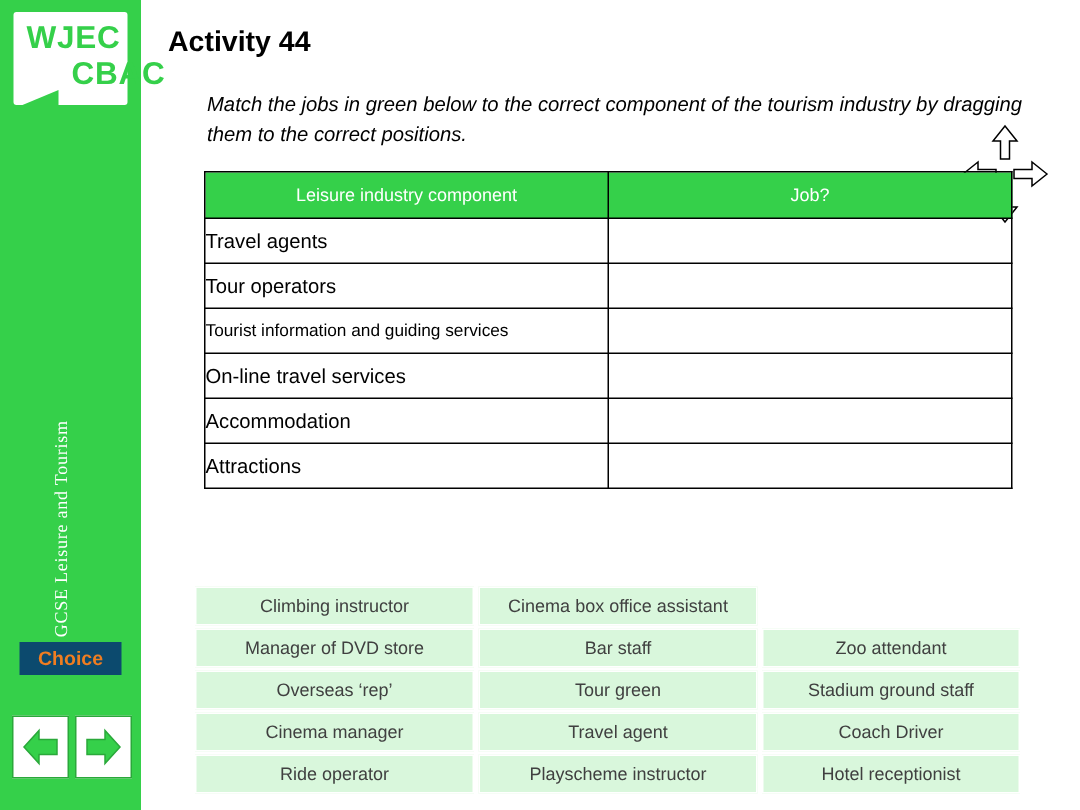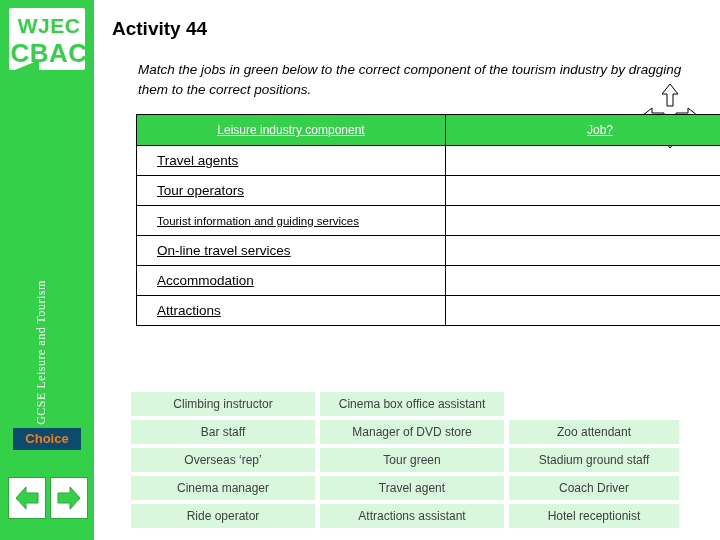--- a/index.html
+++ b/index.html
@@ -44,21 +44,22 @@
     font-weight: bold;
     font-family: "Liberation Sans", sans-serif;
     letter-spacing: 0.5px;
   }
   .logo-wjec {
     top: 6px;
     font-size: 21px;
   }
   .logo-cbac {
     top: 30px;
-    font-size: 26px;
+    font-size: 21px;
+    padding-left: 30px;
   }
   .logo-swoosh {
     position: absolute;
     left: 6px;
     top: 52px;
     width: 0;
     height: 0;
     border-left: 24px solid transparent;
     border-bottom: 10px solid #35d04a;
   }
@@ -135,26 +136,25 @@
     position: absolute;
     left: 136px;
     top: 114px;
     width: 538px;
     border-collapse: collapse;
     table-layout: fixed;
   }
   .main-table td {
     border: 1px solid #000000;
     height: 29px;
-    padding: 0 20px;
+    padding: 0 0;
     font-size: 13.5px;
     color: #000000;
     vertical-align: middle;
     font-family: "Liberation Sans", sans-serif;
-    text-decoration: underline;
   }
   .main-table .col-comp { width: 268px; }
   .main-table .col-job  { width: 268px; }
   .main-table thead td {
     background: #35d04a;
     color: #ffffff;
     text-align: center;
     font-size: 12px;
     height: 30px;
   }
@@ -281,36 +281,36 @@
 
 <div class="jobs">
 
   <div class="job-row">
     <div class="job-cell w1">Climbing instructor</div>
     <div class="job-cell w2">Cinema box office assistant</div>
     <div class="job-cell w3 empty"></div>
   </div>
 
   <div class="job-row">
+    <div class="job-cell w1">Manager of DVD store</div>
     <div class="job-cell w2">Bar staff</div>
-    <div class="job-cell w1">Manager of DVD store</div>
     <div class="job-cell w3">Zoo attendant</div>
   </div>
 
   <div class="job-row">
     <div class="job-cell w1">Overseas ‘rep’</div>
     <div class="job-cell w2">Tour green</div>
     <div class="job-cell w3">Stadium ground staff</div>
   </div>
 
   <div class="job-row">
     <div class="job-cell w1">Cinema manager</div>
     <div class="job-cell w2">Travel agent</div>
     <div class="job-cell w3">Coach Driver</div>
   </div>
 
   <div class="job-row">
     <div class="job-cell w1">Ride operator</div>
-    <div class="job-cell w2">Attractions assistant</div>
+    <div class="job-cell w2">Playscheme instructor</div>
     <div class="job-cell w3">Hotel receptionist</div>
   </div>
 
 </div>
 
 </body></html>

